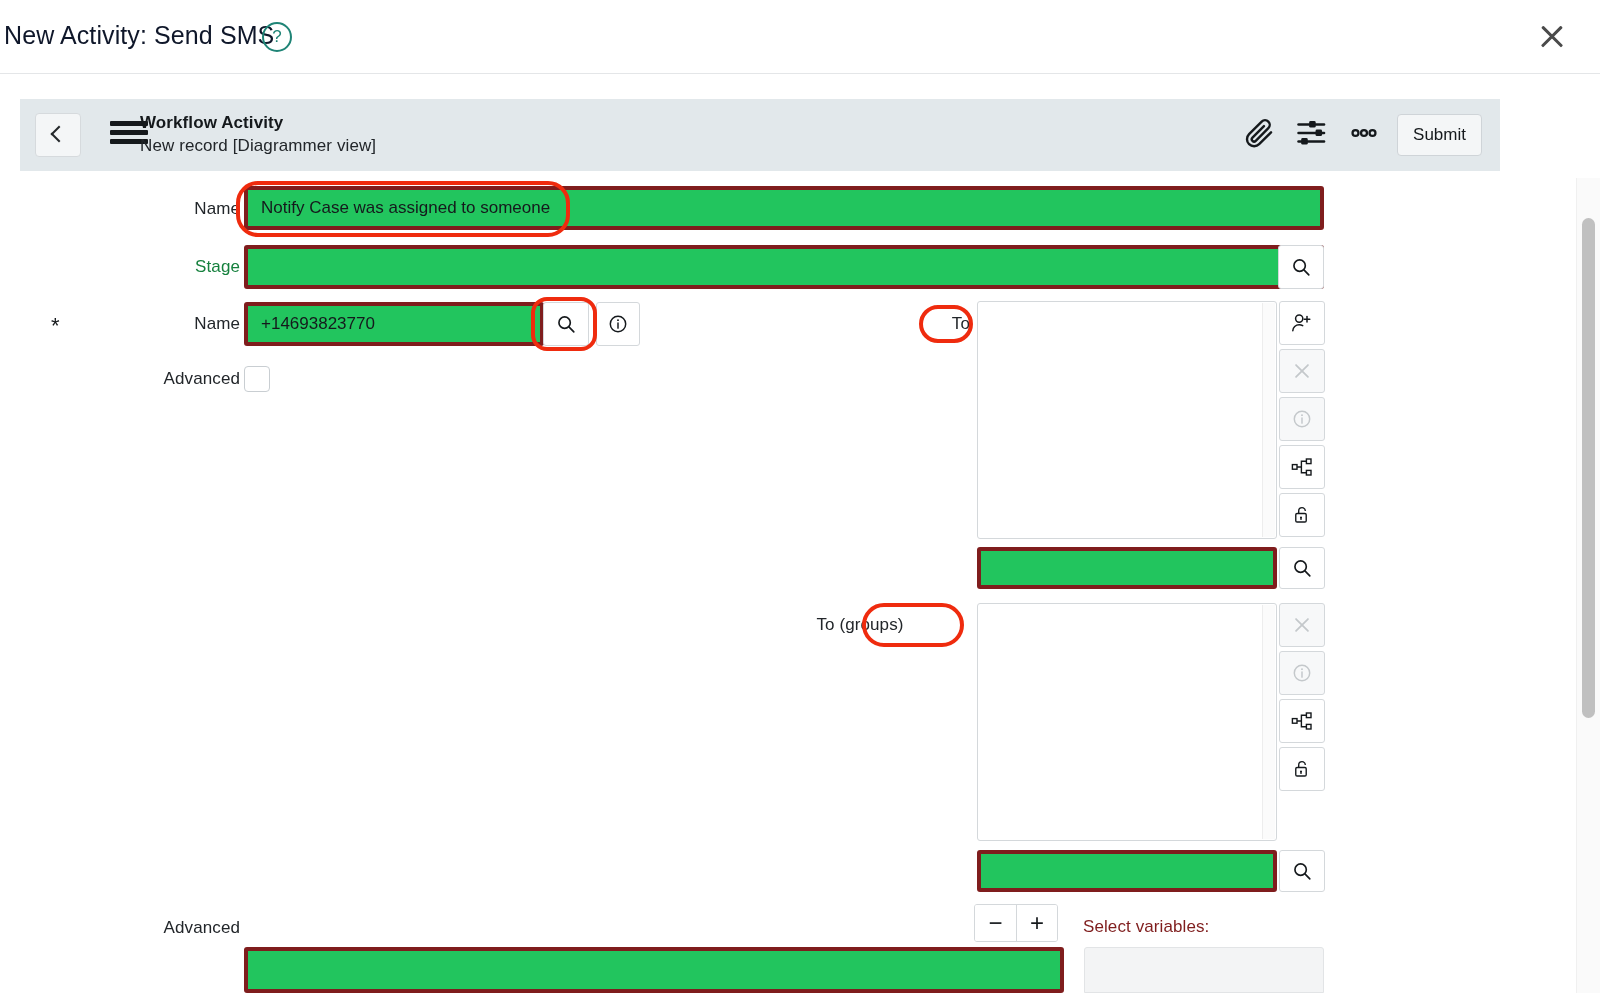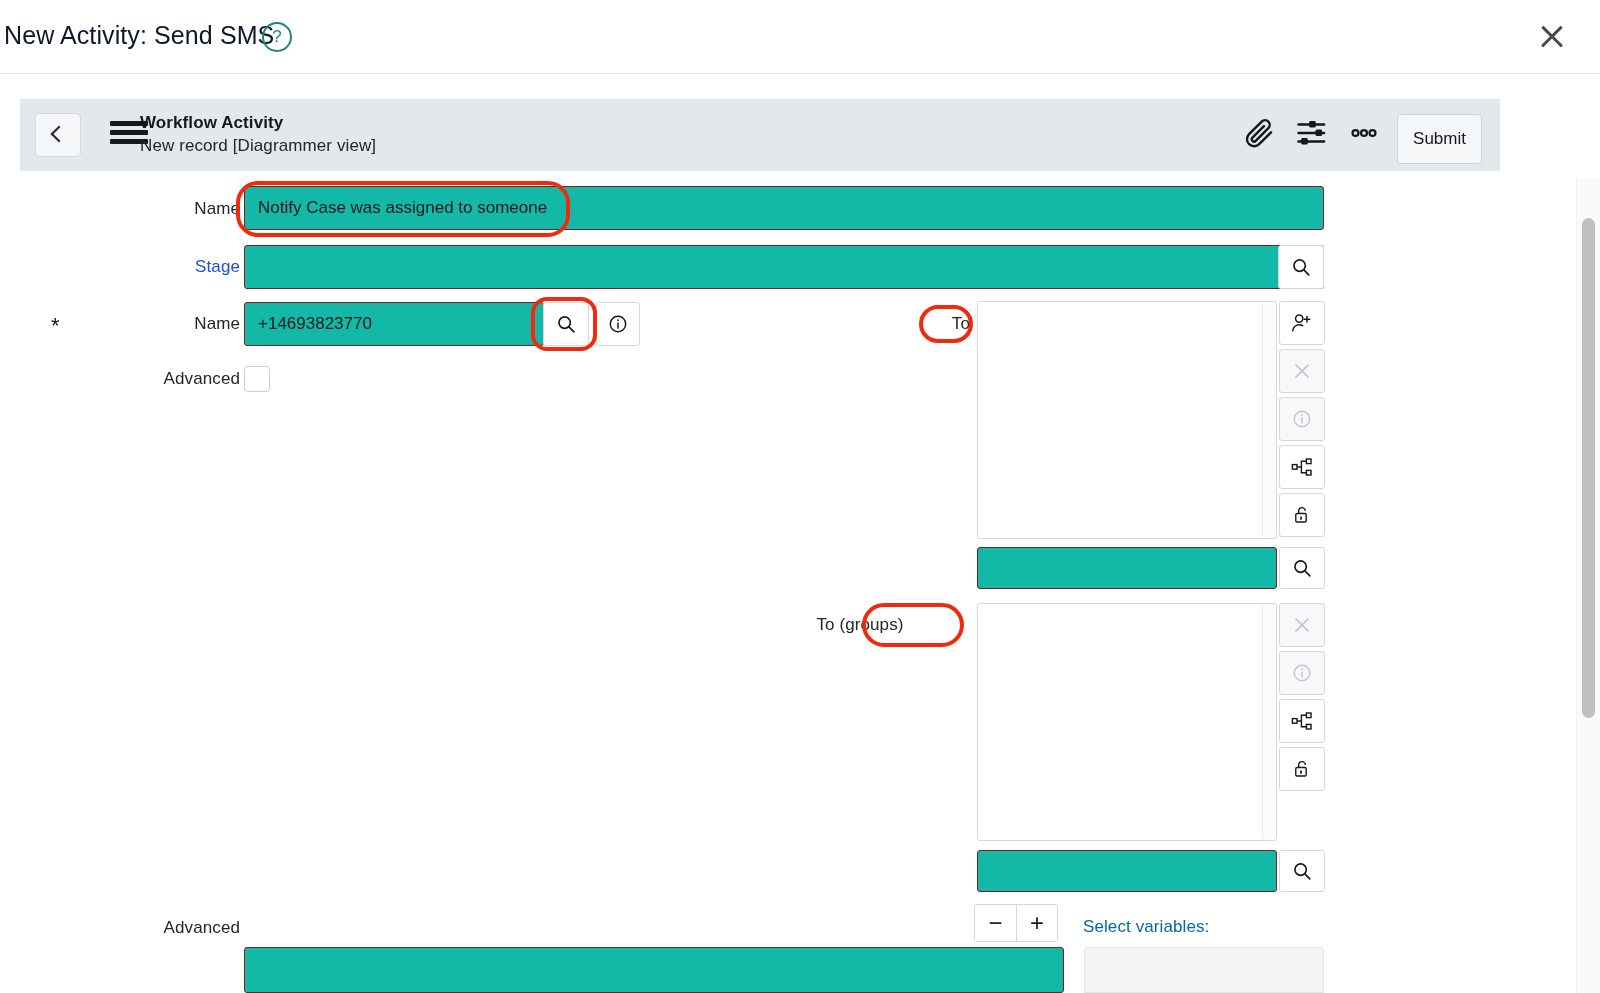--- a/index.html
+++ b/index.html
@@ -76,46 +76,46 @@
     position:absolute; left:120px; top:37px;
     font-size:17px; font-weight:400; color:#22262a; letter-spacing:.1px;
   }
 
   .tb-actions { position:absolute; right:8px; top:0; height:72px; }
   .tb-icon {
     position:absolute; top:17px; width:42px; height:40px; cursor:pointer;
   }
   .submit-btn {
     position:absolute; right:10px; top:15px;
-    height:50px; padding:0 15px;
+    height:42px; padding:0 15px;
     background:#f4f6f7; border:1px solid #cfd4d8; border-radius:4px;
     font-family:"Liberation Sans", sans-serif;
     font-size:17px; color:#15191c; cursor:pointer;
     display:flex; align-items:center;
   }
 
   
   .form-area {
     position:absolute; left:20px; top:171px; width:1480px; height:822px;
     background:#ffffff; overflow:hidden;
   }
 
   .lbl {
     position:absolute; text-align:right;
     font-size:17px; color:#22262a; letter-spacing:.1px;
   }
-  .lbl-link { color:#1d4ed8; }
+  .lbl-link { color:#15803d; }
 
   .mand-star {
     position:absolute; font-size:22px; color:#15191c; line-height:1;
   }
 
   .txtfield {
-    position:absolute; background:#14b8a6;
-    border:1px solid #7f1d1d; border-radius:3px;text-decoration:underline;
+    position:absolute; background:#22c55e;
+    border:4px solid #7f1d1d; border-radius:3px;text-decoration:underline;
   }
   .txtfield .val {
     position:absolute; left:13px; top:50%; transform:translateY(-50%);
     font-size:17px; color:#15191c; white-space:nowrap;
   }
 
   .icon-btn {
     position:absolute; background:#ffffff;
     border:1px solid #d4d8db; border-radius:3px;
     display:flex; align-items:center; justify-content:center;
@@ -144,21 +144,21 @@
     background:#fff;
   }
   .stepper div {
     width:41px; height:100%;
     display:flex; align-items:center; justify-content:center;
     font-size:24px; color:#15191c; cursor:pointer; background:#fff;
   }
   .stepper div + div { border-left:1px solid #d4d8db; }
 
   .plain-text {
-    position:absolute; font-size:17px; color:#0369a1; letter-spacing:.1px;
+    position:absolute; font-size:17px; color:#7f1d1d; letter-spacing:.1px;
   }
 
   .var-panel {
     position:absolute; background:#f3f4f5;
     border:1px solid #e2e4e6; border-top-left-radius:3px; border-top-right-radius:3px;
   }
 
   
   .scroll-track {
     position:absolute; right:0; top:178px; width:24px; height:815px;

